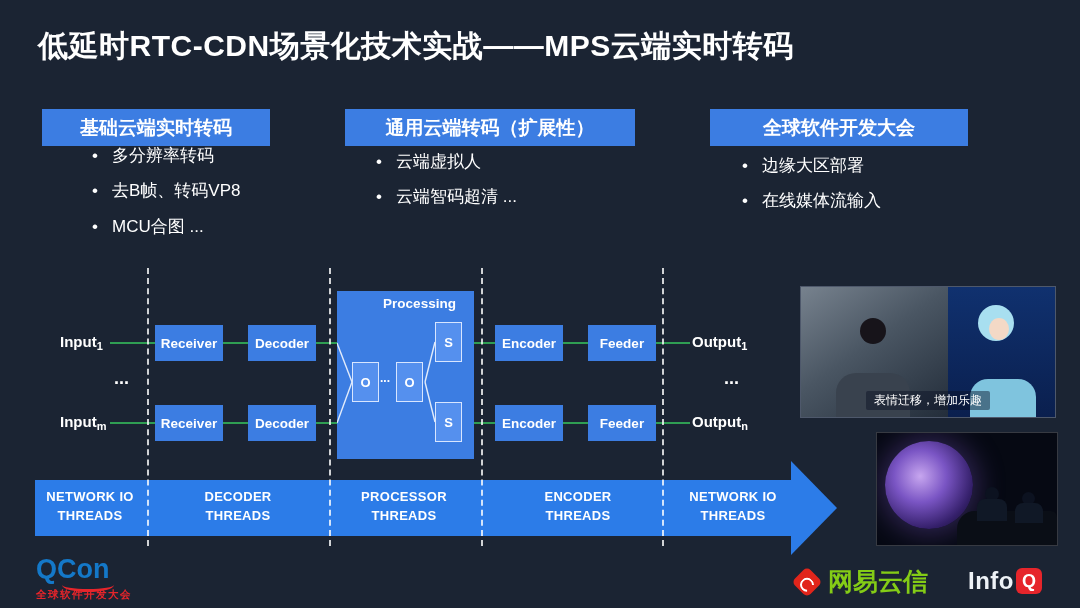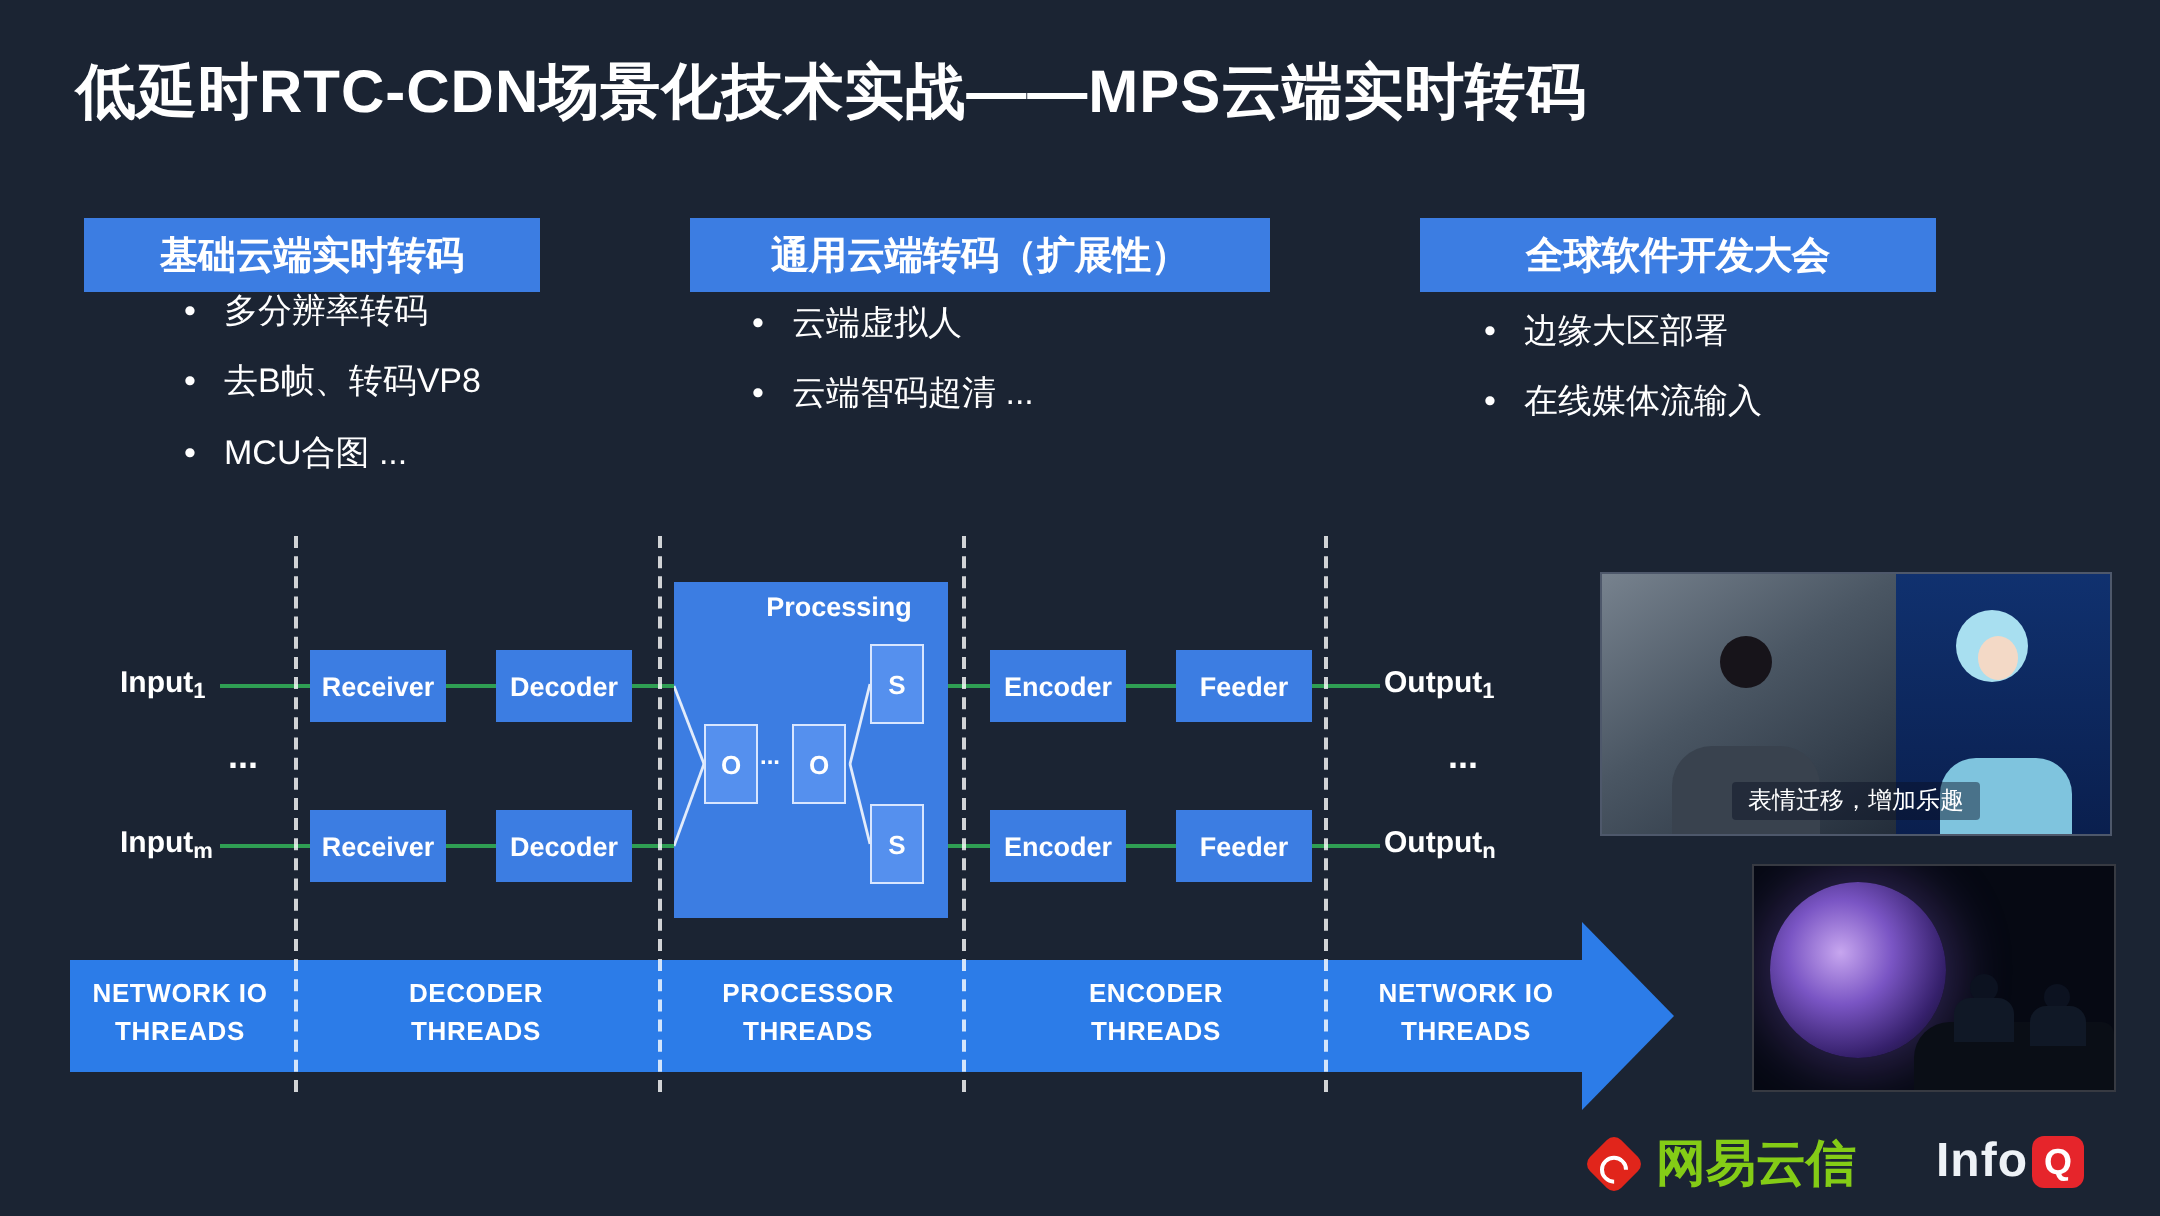--- a/index.html
+++ b/index.html
@@ -206,20 +206,25 @@
 
   <div class="media2">
     <div class="m2-sphere"></div>
     <div class="m2-rock"></div>
     <div class="m2-p1h"></div>
     <div class="m2-p1b"></div>
     <div class="m2-p2h"></div>
     <div class="m2-p2b"></div>
   </div>
 
+  <div class="qcon">
+    <div class="qcon-text">QCon</div>
+    <div class="qcon-swoosh"></div>
+    <div class="qcon-sub">全球软件开发大会</div>
+  </div>
 
   <div class="yunxin">
     <div class="yunxin-icon"></div>
     <div class="yunxin-text">网易云信</div>
   </div>
 
   <div class="infoq">
     <span class="infoq-info">Info</span>
     <span class="infoq-q">Q</span>
   </div>

